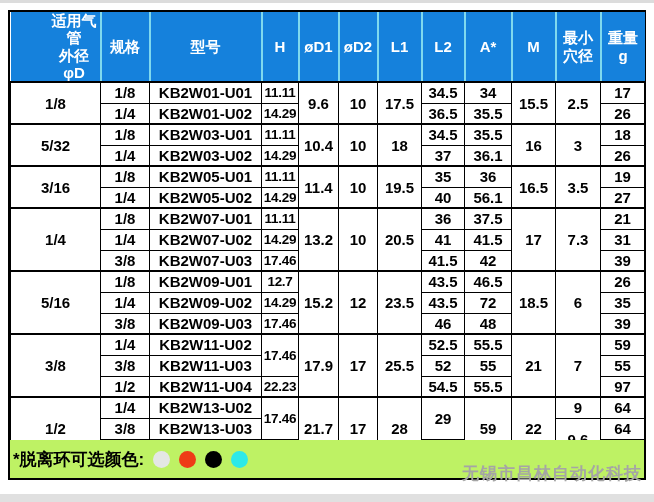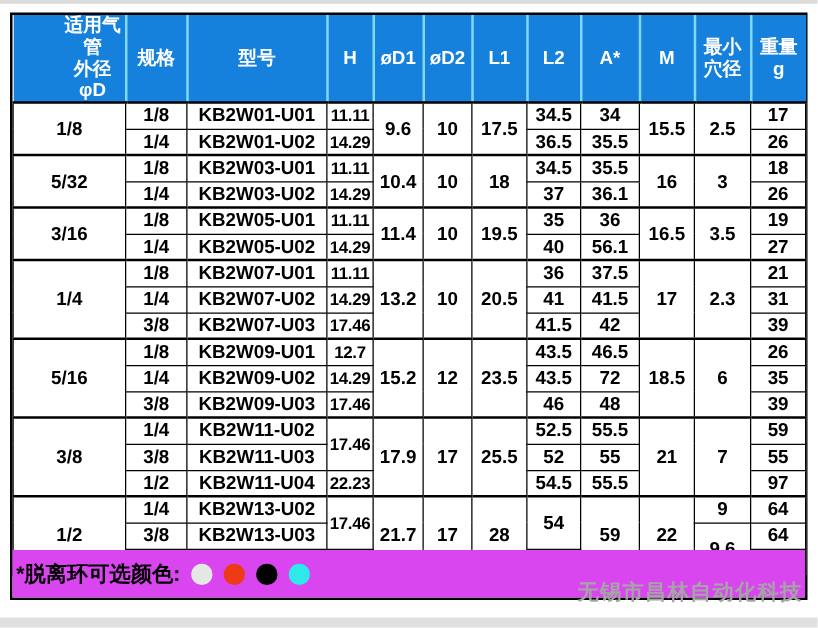--- a/index.html
+++ b/index.html
@@ -62,21 +62,21 @@
   tr.group-start td { border-top:2px solid #000; }
   tbody tr:last-child td { border-bottom:2px solid #000; }
   td.col-h { font-size:13.5px; letter-spacing:-0.3px; }
   td.col-model { font-size:15px; }
 
   .footnote {
     position:absolute; left:0; bottom:0;
     width:634px; height:38px;
     display:flex; align-items:center;
     padding-left:3px;
-    background:#d946ef;
+    background:#bef264;
   }
   .footnote-label { font-size:17px; font-weight:bold; color:#000; }
   .dot {
     display:inline-block;
     width:17px; height:17px;
     border-radius:50%;
     margin-left:9px;
     flex:0 0 auto;
   }
 
@@ -202,21 +202,21 @@
           <td rowspan="3" class="col-phi">1/4</td>
           <td rowspan="1" class="col-spec">1/8</td>
           <td rowspan="1" class="col-model">KB2W07-U01</td>
           <td rowspan="1" class="col-h">11.11</td>
           <td rowspan="3" class="col-d1">13.2</td>
           <td rowspan="3" class="col-d2">10</td>
           <td rowspan="3" class="col-l1">20.5</td>
           <td rowspan="1" class="col-l2">36</td>
           <td rowspan="1" class="col-a">37.5</td>
           <td rowspan="3" class="col-m">17</td>
-          <td rowspan="3" class="col-hole">2.3</td>
+          <td rowspan="3" class="col-hole">7.3</td>
           <td rowspan="1" class="col-w">21</td>
         </tr>
         <tr>
           <td rowspan="1" class="col-spec">1/4</td>
           <td rowspan="1" class="col-model">KB2W07-U02</td>
           <td rowspan="1" class="col-h">14.29</td>
           <td rowspan="1" class="col-l2">41</td>
           <td rowspan="1" class="col-a">41.5</td>
           <td rowspan="1" class="col-w">31</td>
         </tr>
@@ -288,21 +288,21 @@
           <td rowspan="1" class="col-w">97</td>
         </tr>
         <tr class="group-start">
           <td rowspan="3" class="col-phi">1/2</td>
           <td rowspan="1" class="col-spec">1/4</td>
           <td rowspan="1" class="col-model">KB2W13-U02</td>
           <td rowspan="2" class="col-h">17.46</td>
           <td rowspan="3" class="col-d1">21.7</td>
           <td rowspan="3" class="col-d2">17</td>
           <td rowspan="3" class="col-l1">28</td>
-          <td rowspan="2" class="col-l2">54</td>
+          <td rowspan="2" class="col-l2">29</td>
           <td rowspan="3" class="col-a">59</td>
           <td rowspan="3" class="col-m">22</td>
           <td rowspan="1" class="col-hole">9</td>
           <td rowspan="1" class="col-w">64</td>
         </tr>
         <tr>
           <td rowspan="1" class="col-spec">3/8</td>
           <td rowspan="1" class="col-model">KB2W13-U03</td>
           <td rowspan="2" class="col-hole">9.6</td>
           <td rowspan="1" class="col-w">64</td>

